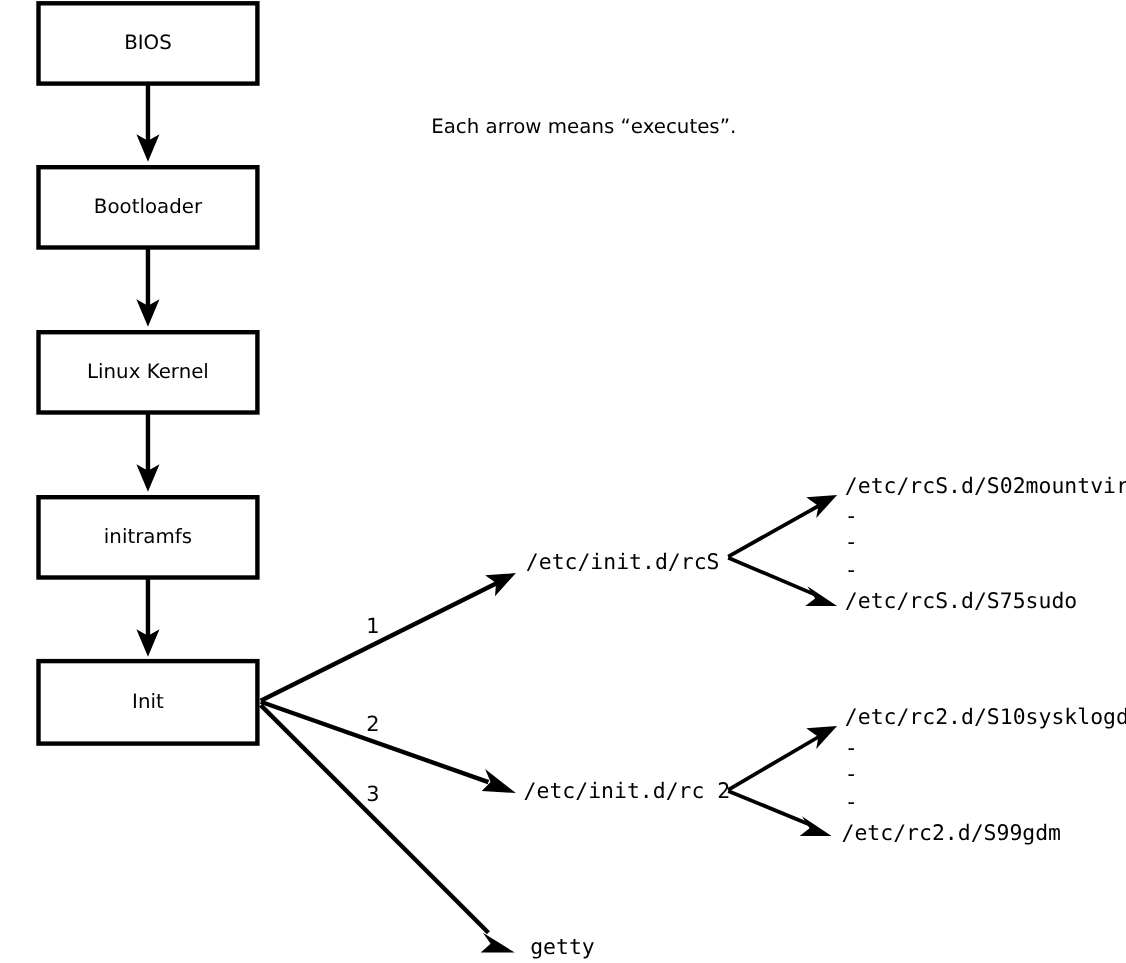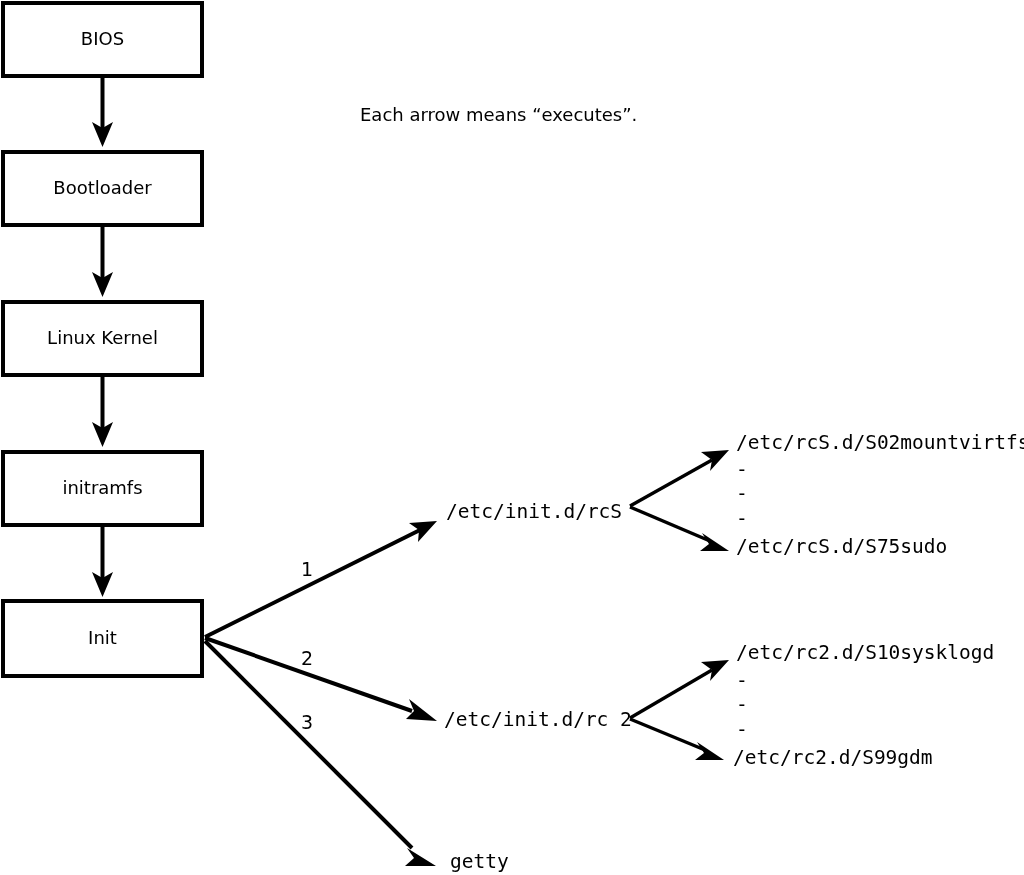--- a/index.html
+++ b/index.html
@@ -11,20 +11,21 @@
     width: 1024px;
     height: 875px;
     overflow: hidden;
     font-family: "DejaVu Sans", sans-serif;
   }
   #diagram-root {
     position: relative;
     width: 808px;
     height: 875px;
     background: #ffffff;
+    margin-left: 32px;
   }
   svg.diagram-canvas {
     display: block;
     width: 1024px;
     height: 875px;
   }
   .box-rect {
     fill: #ffffff;
     stroke: #000000;
     stroke-width: 4;

